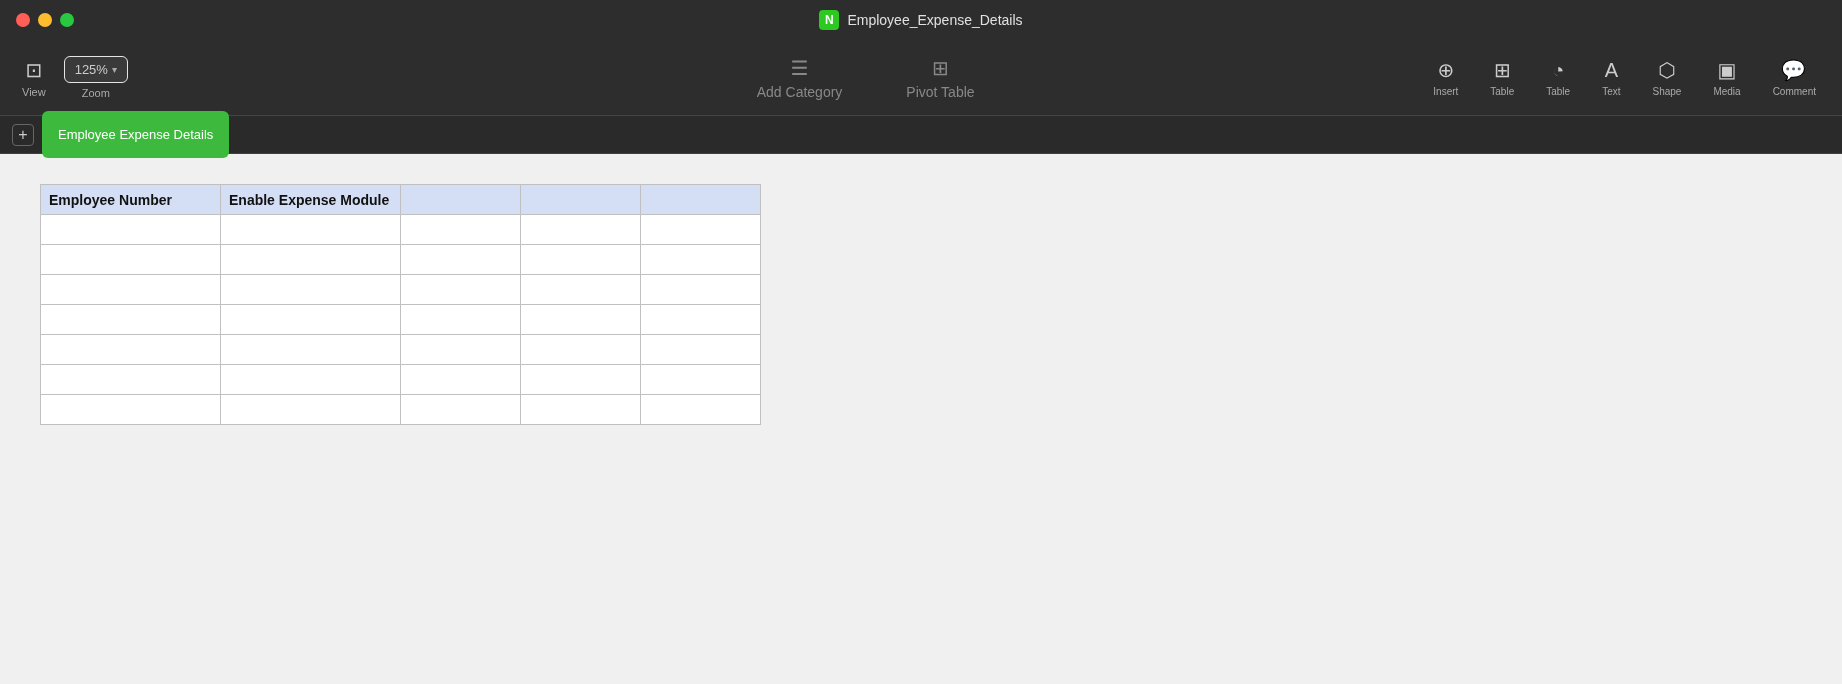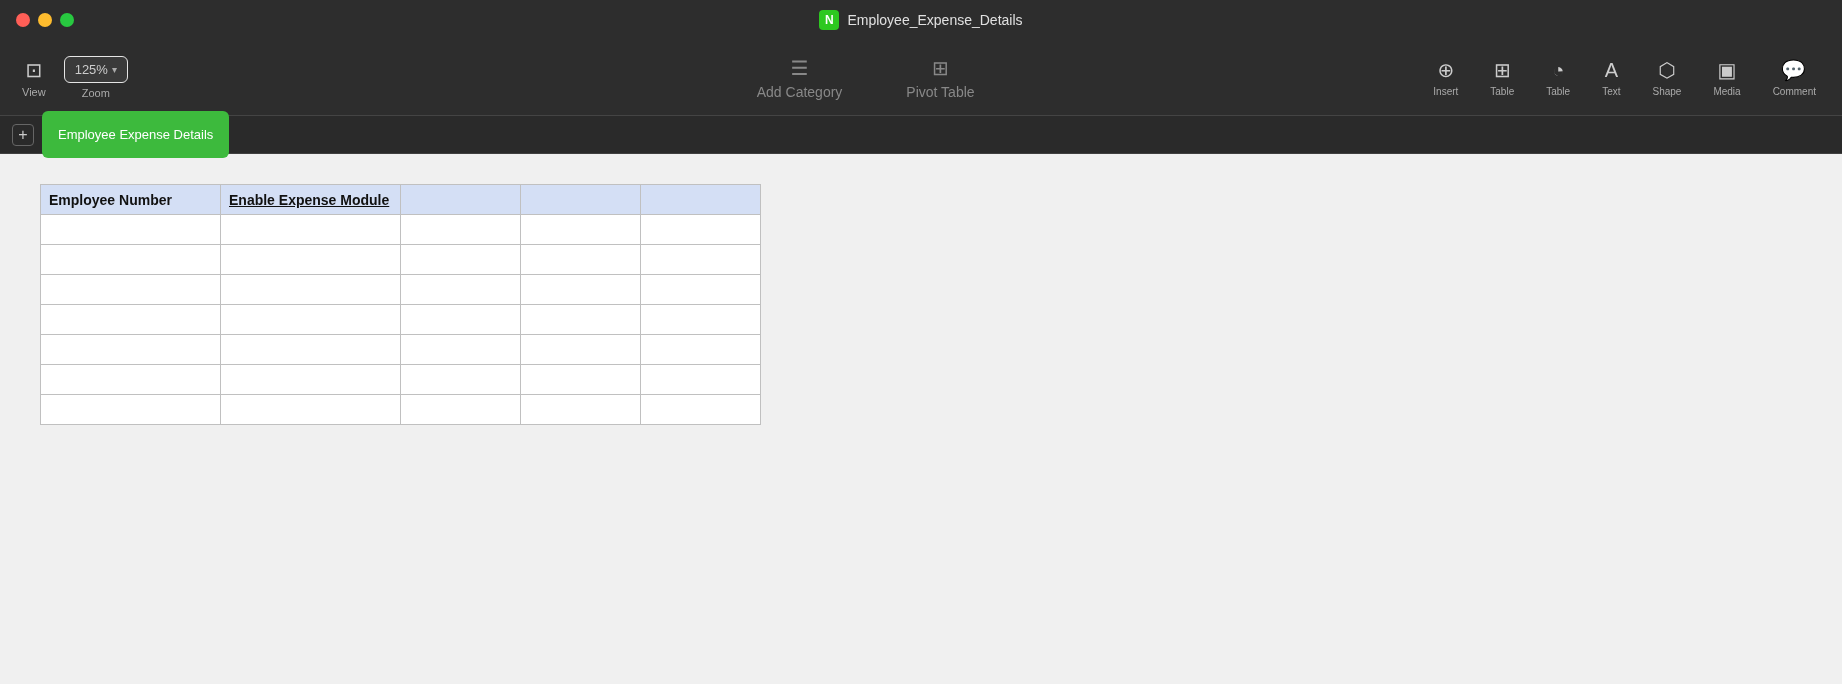--- a/index.html
+++ b/index.html
@@ -301,21 +301,21 @@
   <div class="sheet-add-btn">+</div>
   <div class="sheet-tab">Employee Expense Details</div>
 </div>
 
 <div class="main-content">
   <div class="spreadsheet-container">
     <table class="spreadsheet">
       <tbody>
           <tr>
         <td class="header-cell" style="font-weight:bold;">Employee Number</td>
-        <td class="header-cell" style="font-weight:bold;text-decoration:underline;">Enable Expense Module</td>
+        <td class="header-cell" style="font-weight:bold;">Enable Expense Module</td>
         <td class="header-cell narrow"></td>
         <td class="header-cell narrow"></td>
         <td class="header-cell narrow"></td>
       </tr>
       <tr>
         <td class="data-cell"></td>
         <td class="data-cell"></td>
         <td class="data-cell narrow"></td>
         <td class="data-cell narrow"></td>
         <td class="data-cell narrow"></td>

